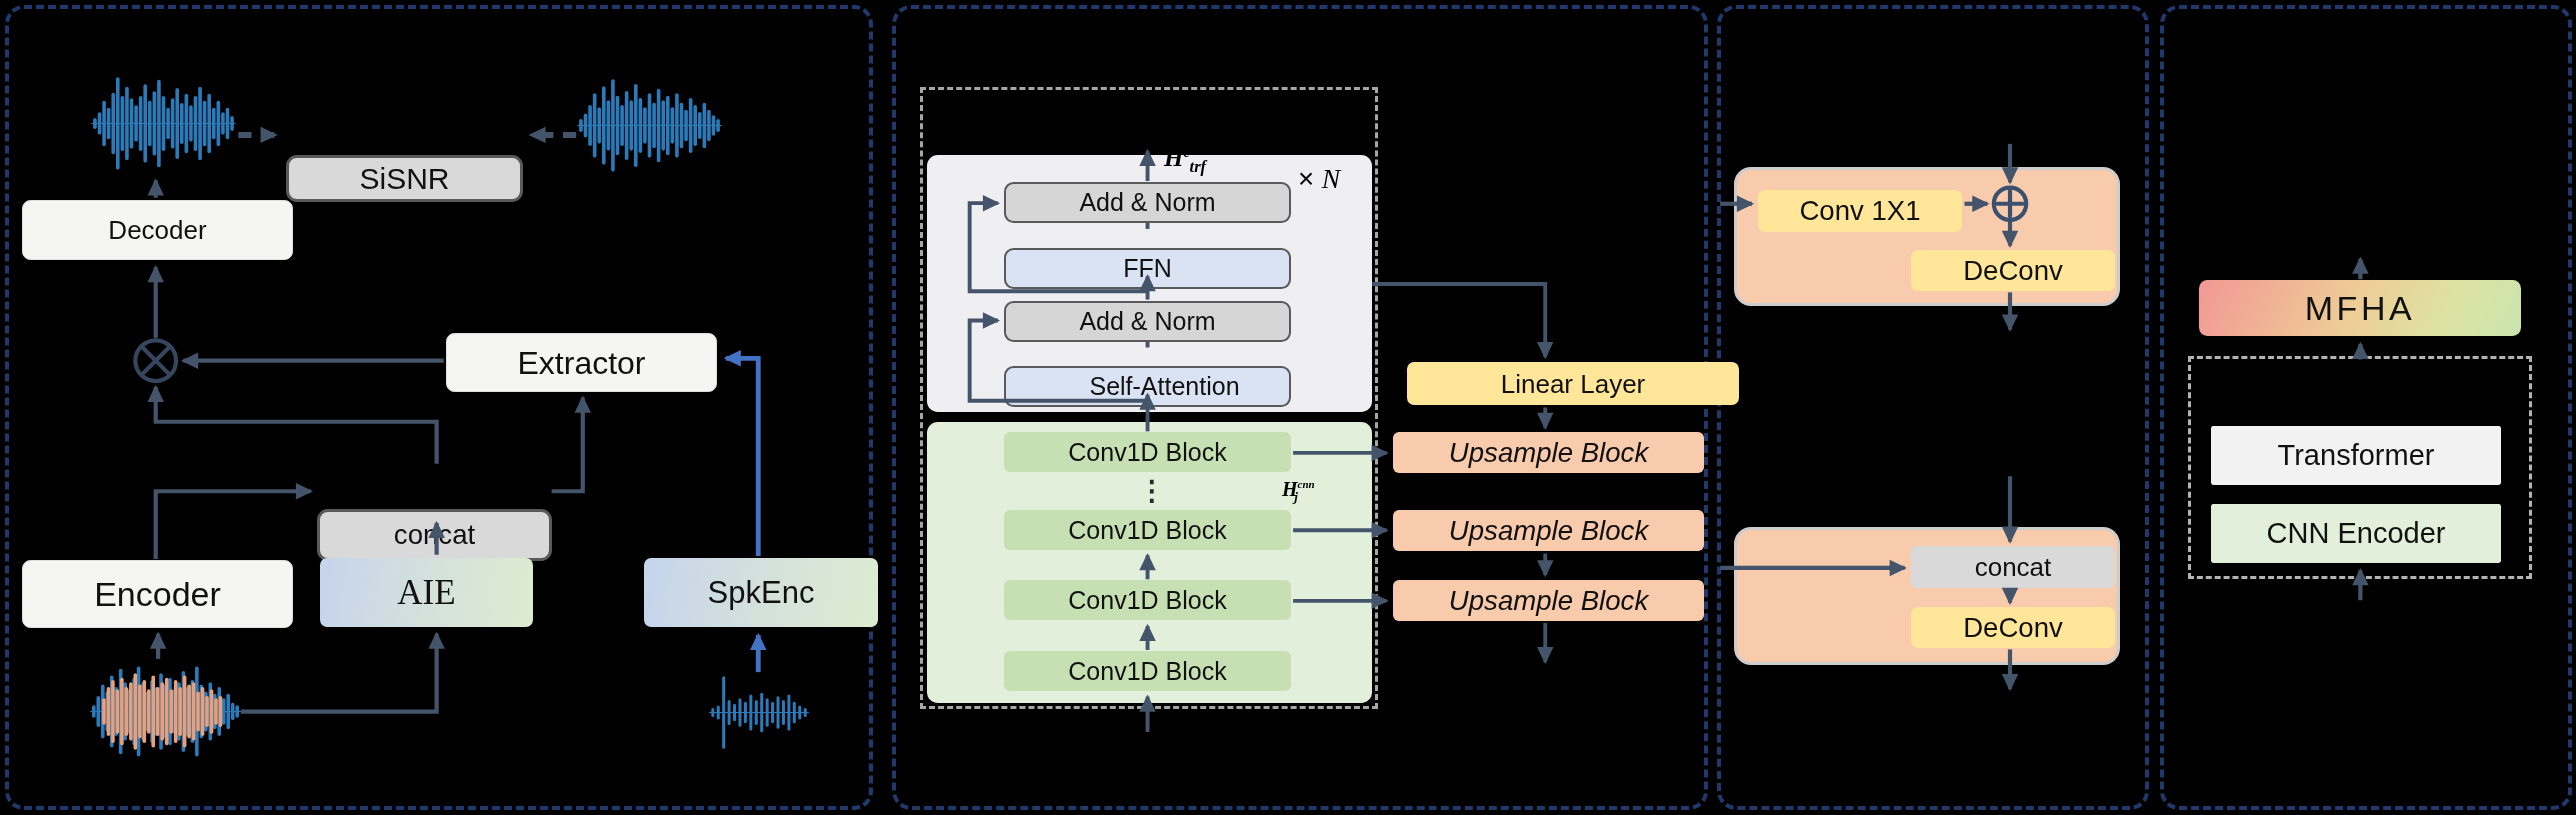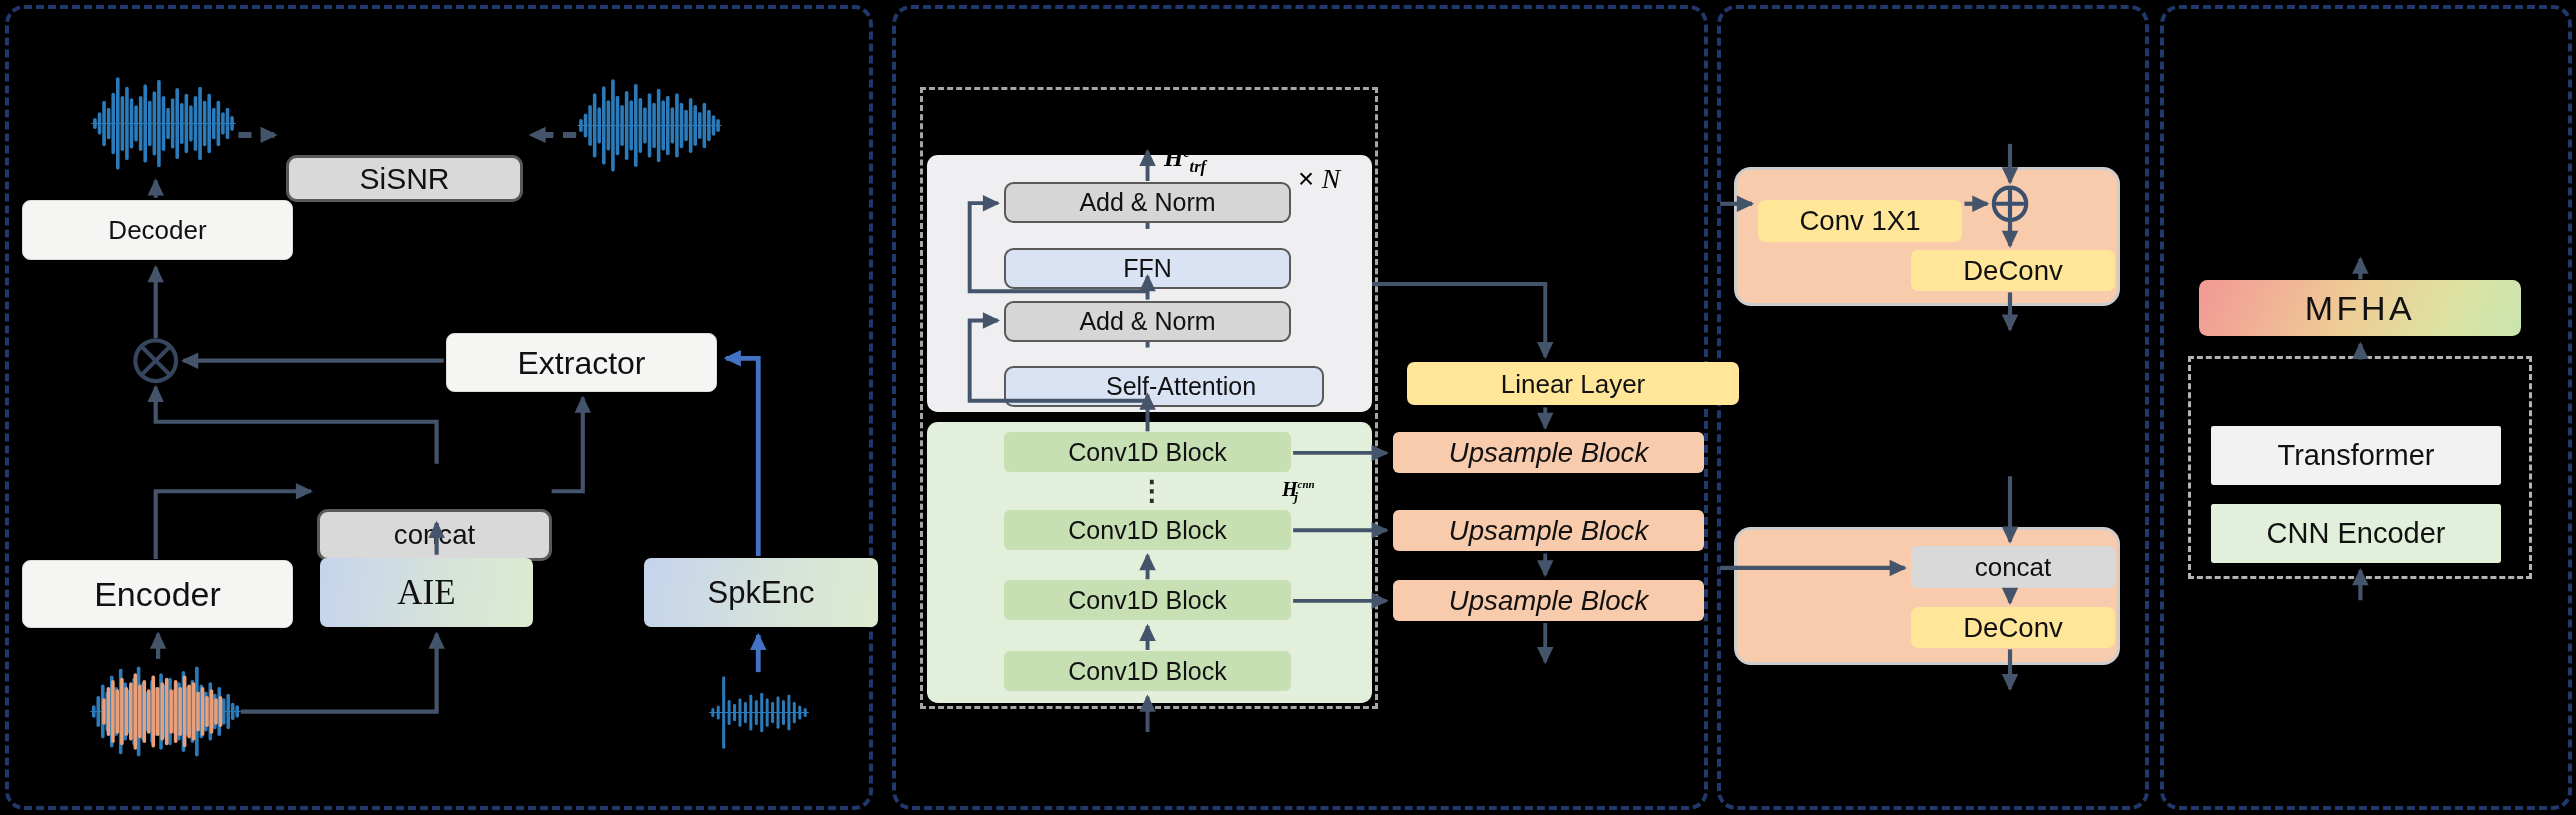--- a/index.html
+++ b/index.html
@@ -231,21 +231,21 @@
 
   <div class="box graybx2" style="left:1004px;top:182px;width:287px;height:41px;font-size:25px;">
     <span>Add &amp; Norm</span>
   </div>
   <div class="box bluebx" style="left:1004px;top:229px;width:287px;height:41px;font-size:25px;">
     <span>FFN</span>
   </div>
   <div class="box graybx2" style="left:1004px;top:301px;width:287px;height:41px;font-size:25px;">
     <span>Add &amp; Norm</span>
   </div>
-  <div class="box bluebx" style="left:1004px;top:347px;width:320px;height:41px;font-size:25px;padding-left:34px;">
+  <div class="box bluebx" style="left:1004px;top:347px;width:287px;height:41px;font-size:25px;padding-left:34px;">
     <span>Self-Attention</span>
   </div>
 
   <div class="box greenbg" style="left:927px;top:422px;width:445px;height:281px;"></div>
   <div class="box greenrow" style="left:1004px;top:432px;width:287px;height:40px;font-size:25px;">
     <span>Conv1D Block</span>
   </div>
   <div class="dots" style="left:1138px;top:474px;">⋮</div>
   <div class="mathlbl" style="left:1282px;top:478px;font-size:20px;">
     <span>H</span><sup>cnn</sup><sub style="margin-left:-20.4px;">j</sub>
@@ -267,21 +267,21 @@
     <span>Upsample Block</span>
   </div>
   <div class="box orange" style="left:1393px;top:510px;width:311px;height:41px;font-size:27.6px;">
     <span>Upsample Block</span>
   </div>
   <div class="box orange" style="left:1393px;top:580px;width:311px;height:41px;font-size:27.6px;">
     <span>Upsample Block</span>
   </div>
 
   <div class="box cont-orange" style="left:1734px;top:167px;width:386px;height:139px;"></div>
-  <div class="box yellow" style="left:1758px;top:200px;width:204px;height:42px;font-size:27.6px;">
+  <div class="box yellow" style="left:1758px;top:190px;width:204px;height:42px;font-size:27.6px;">
     <span>Conv 1X1</span>
   </div>
   <div class="box yellow" style="left:1911px;top:250px;width:204px;height:41px;font-size:27.6px;">
     <span>DeConv</span>
   </div>
 
   <div class="box cont-orange" style="left:1734px;top:527px;width:386px;height:138px;"></div>
   <div class="box" style="left:1911px;top:546px;width:204px;height:42px;font-size:26px;background:#d9d9d9;border-radius:6px;">
     <span>concat</span>
   </div>

